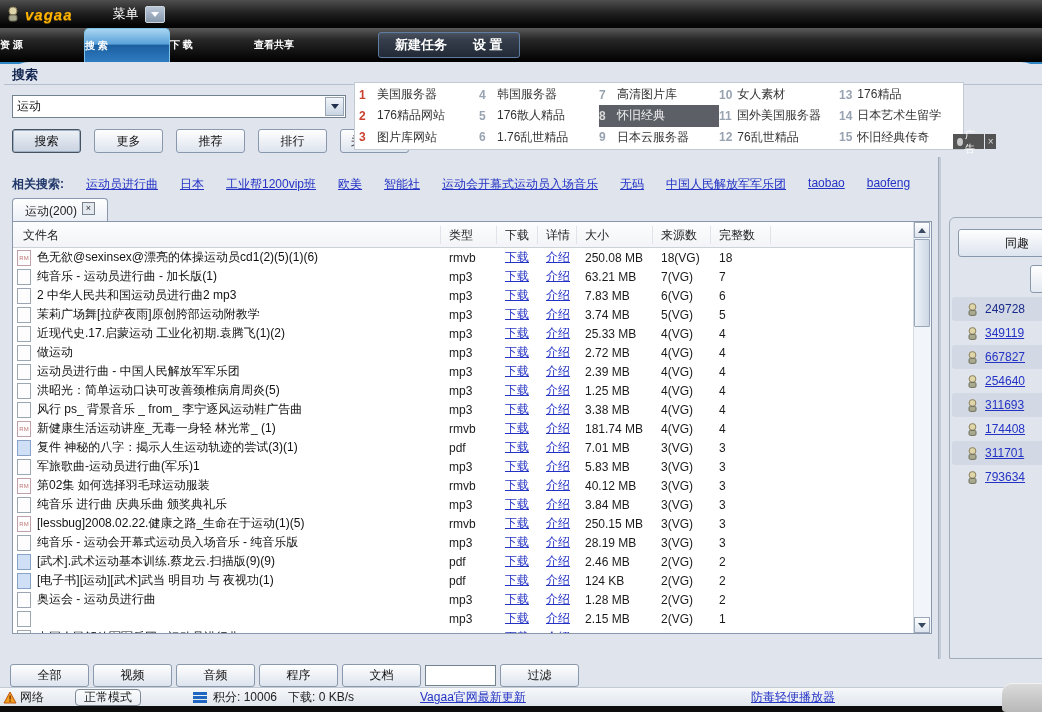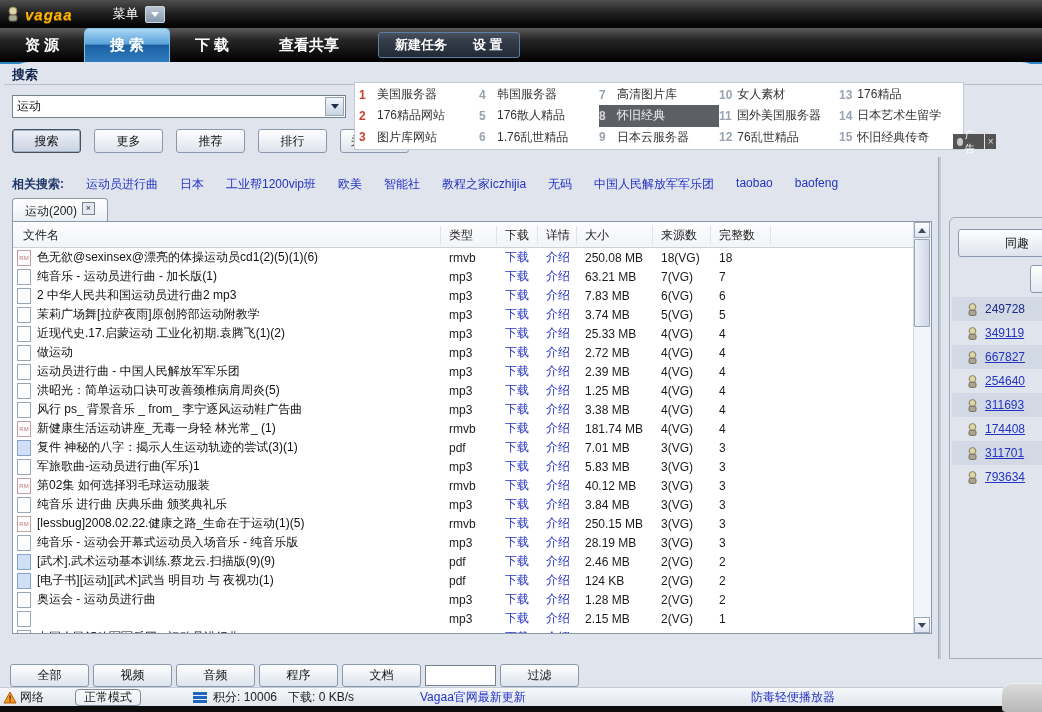--- a/index.html
+++ b/index.html
@@ -17,22 +17,22 @@
   .logo-text{font-weight:bold;font-size:15px;letter-spacing:1px;color:#ffb400;
     text-shadow:0 1px 0 #7a5200;font-style:italic;}
   .menu-label{color:#fff;font-size:13px;margin-left:40px;}
   .menu-drop{width:18px;height:15px;margin-left:6px;border:1px solid #cdd6e0;border-radius:2px;
     background:linear-gradient(#b9c6d6,#8698ac);display:flex;align-items:center;justify-content:center;}
   .menu-drop .tri{width:0;height:0;border-left:4px solid transparent;border-right:4px solid transparent;border-top:5px solid #fff;}
   
   .navbar{position:absolute;left:0;top:28px;width:100%;height:34px;
     background:linear-gradient(#5a5a5a,#262626 35%,#000 100%);
     border-bottom:2px solid #2f86c4;display:flex;align-items:stretch;}
-  .nav-tab{width:84px;display:flex;align-items:center;justify-content:center;
-    color:#fff;font-weight:bold;font-size:15px;cursor:default;}
+  .nav-tab{width:84px;display:flex;align-items:center;justify-content:flex-start;
+    color:#fff;font-weight:bold;font-size:10px;cursor:default;}
   .nav-tab.wide{width:110px;}
   .nav-tab.active{
     background:linear-gradient(#aad6f2,#5aa2da 45%,#1c60a2 50%,#2f7cc0 100%);
     border:1px solid #7cc2ea;border-bottom:none;border-radius:5px 5px 0 0;}
   .nav-actions{margin-left:14px;align-self:center;height:24px;display:flex;align-items:center;gap:26px;
     padding:0 16px;background:rgba(90,120,160,.30);border:1px solid #5d7da2;border-radius:3px;}
   .nav-action{color:#fff;font-weight:bold;font-size:13px;}
   
   .main{position:absolute;left:4px;top:62px;width:100%;height:625px;background:#dfe4ed;border-radius:25px;}
   .section-title{position:absolute;left:8px;top:4px;font-weight:bold;font-size:13px;color:#10244e;}
@@ -61,21 +61,21 @@
   .ad-item.selected{background:#5c6066;color:#f2f2f2;}
   .ad-item.selected .ad-num{color:#d8d8d8;}
   .ad-badge{position:absolute;left:598px;top:51px;height:15px;display:flex;align-items:flex-start;}
   .ad-badge .tag{background:rgba(70,70,70,.92);color:#fff;font-size:10px;padding:0 4px;height:15px;display:flex;align-items:center;gap:2px;}
   .ad-badge .dot{width:8px;height:8px;border-radius:50%;background:#c8c8c8;display:inline-block;}
   .ad-badge .x{background:rgba(70,70,70,.92);color:#ddd;font-size:10px;width:14px;height:15px;margin-left:1px;
     display:flex;align-items:center;justify-content:center;}
   
   .related{position:absolute;left:8px;top:112px;height:20px;display:flex;align-items:center;gap:22px;white-space:nowrap;}
   .related-label{font-weight:bold;color:#22386a;}
-  a.lnk{color:#2433c4;cursor:pointer;}
+  a.lnk{color:#2433c4;text-decoration:underline;cursor:pointer;}
   
   .result-tab{position:absolute;left:8px;top:136px;width:94px;height:24px;
     background:linear-gradient(#ffffff,#e9eef5);border:1px solid #8a98ad;border-bottom:none;border-radius:4px 4px 0 0;
     display:flex;align-items:center;justify-content:center;gap:5px;font-size:12px;color:#222;}
   .tab-close{width:11px;height:11px;border:1px solid #76828e;background:#e4e9f0;font-size:9px;line-height:9px;
     display:flex;align-items:center;justify-content:center;color:#333;margin-top:-6px;}
   
   .rtable{position:absolute;left:8px;top:159px;width:920px;height:413px;background:#fff;
     border:1px solid #8a98ad;box-sizing:border-box;overflow:hidden;}
   .thead{display:flex;height:25px;align-items:center;border-bottom:1px solid #ccd2da;
@@ -310,21 +310,21 @@
         <a class="lnk">运动员进行曲</a>
 
         <a class="lnk">日本</a>
 
         <a class="lnk">工业帮1200vip班</a>
 
         <a class="lnk">欧美</a>
 
         <a class="lnk">智能社</a>
 
-        <a class="lnk">教程之家iczhijia</a>
+        <a class="lnk">运动会开幕式运动员入场音乐</a>
 
         <a class="lnk">无码</a>
 
         <a class="lnk">中国人民解放军军乐团</a>
 
         <a class="lnk">taobao</a>
 
         <a class="lnk">baofeng</a>
       </span>
   </div>

